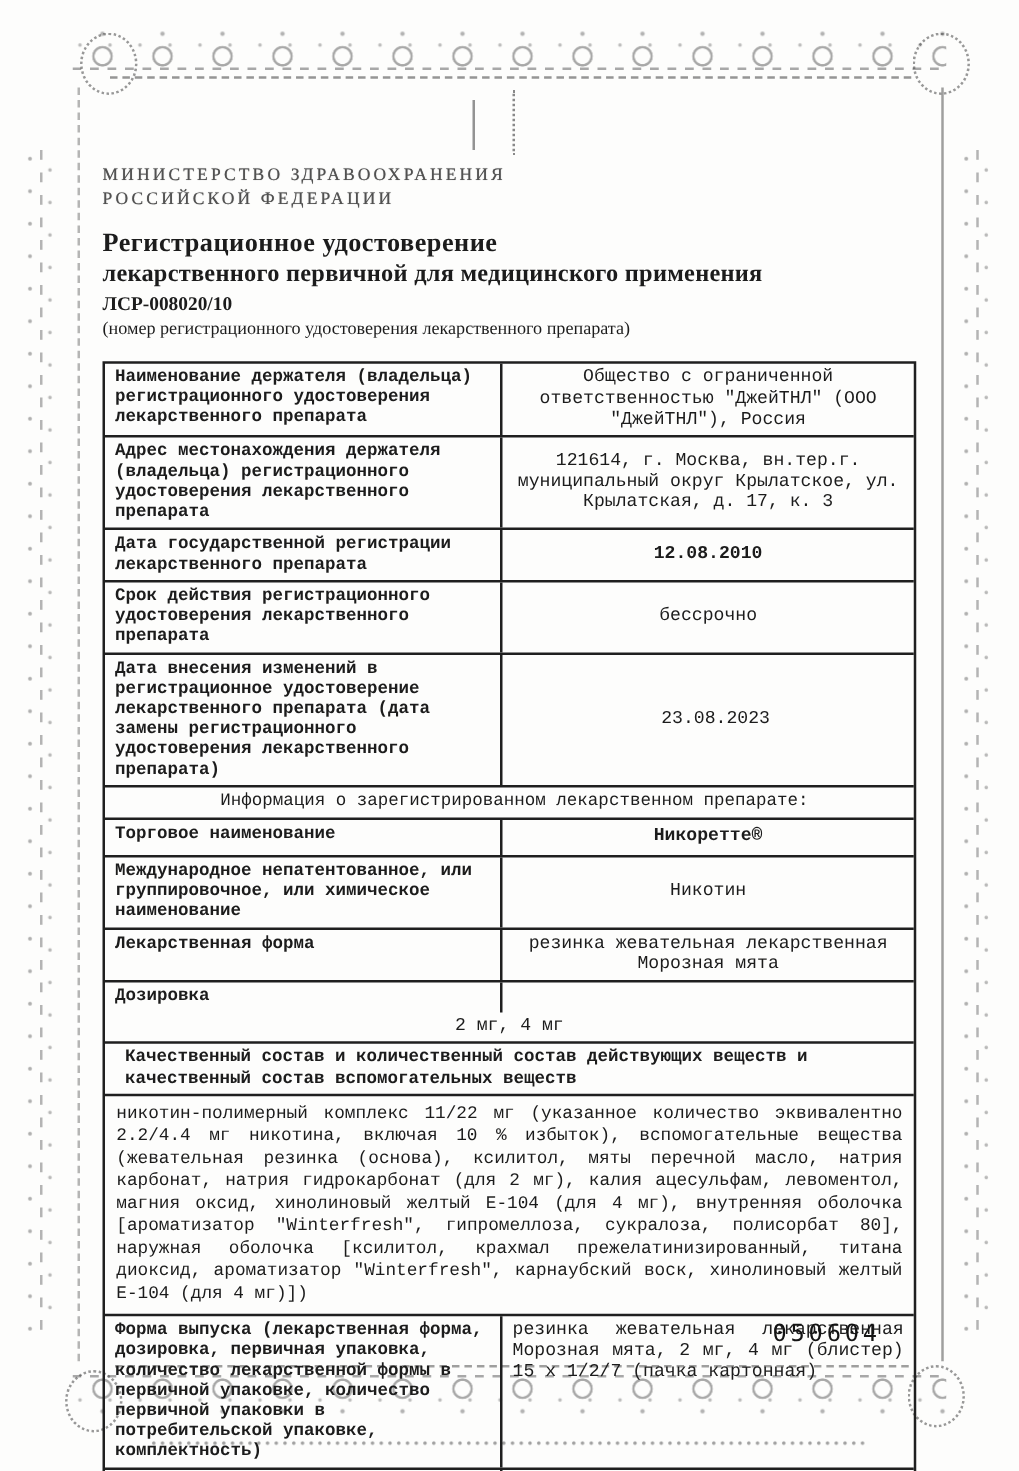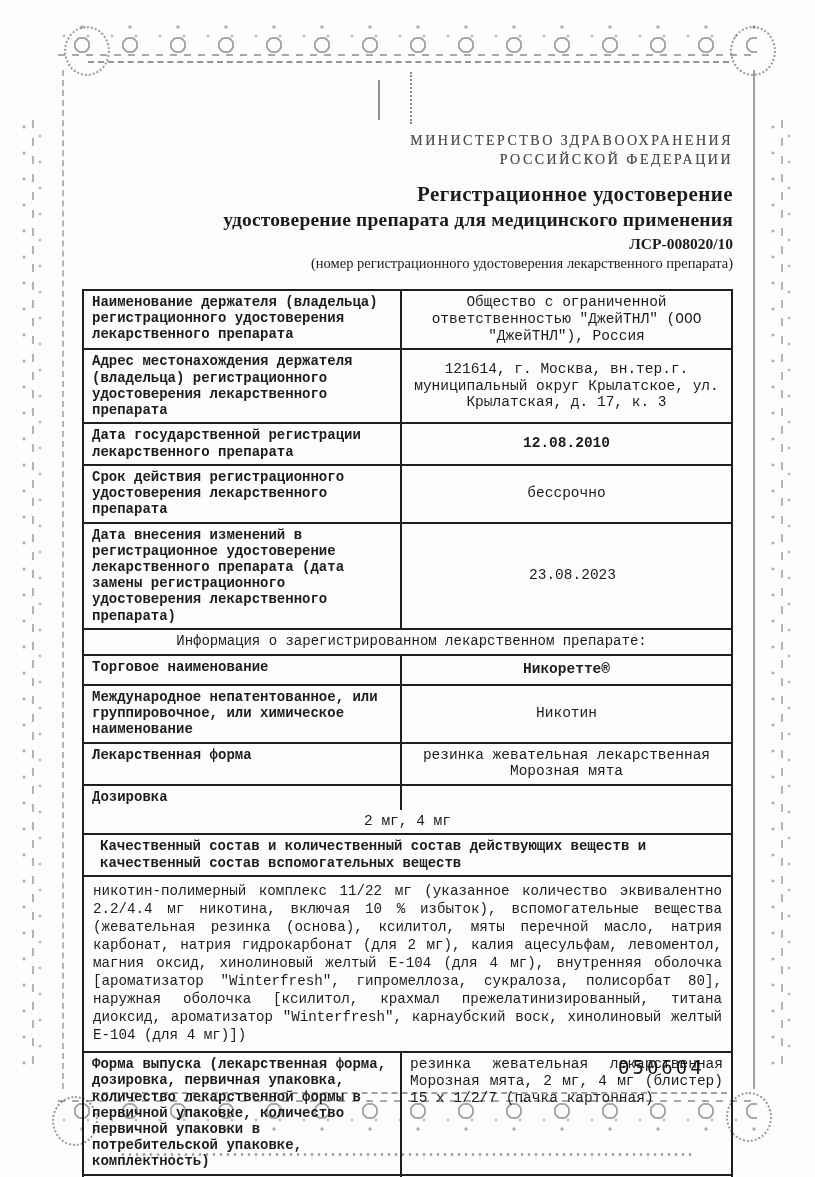--- a/index.html
+++ b/index.html
@@ -48,21 +48,21 @@
     border-radius:50%;
   }
   .med-tl{left:64px;top:26px;}
   .med-tr{left:730px;top:26px;}
   .med-bl{left:52px;top:1096px;}
   .med-br{left:726px;top:1092px;}
   .stamp-mark{position:absolute;background:rgba(60,60,60,.55);}
   .stamp-l{left:378px;top:80px;width:2px;height:40px;}
   .stamp-r{left:410px;top:72px;width:2px;height:52px;background:none;border-left:2px dotted rgba(60,60,60,.6);}
   
-  .header{position:absolute;top:131px;left:82px;width:651px;text-align:right;}
+  .header{position:absolute;top:131px;left:82px;width:651px;text-align:left;}
   .ministry{font-size:14px;letter-spacing:2.5px;color:#2c2c2c;opacity:.82;line-height:19px;text-shadow:0 0 .6px #555;}
   .title1{margin-top:13px;font-size:21px;font-weight:bold;letter-spacing:.4px;}
   .title2{font-size:19.5px;font-weight:bold;letter-spacing:.2px;margin-top:2px;}
   .regnum{font-size:15.5px;font-weight:bold;margin-top:4px;}
   .regcap{font-size:14.5px;margin-top:2px;}
   
   .doc-table{
     position:absolute;top:289px;left:82px;width:651px;
     border:2px solid #1f1f1f;box-sizing:border-box;font-family:Liberation Mono, monospace;
   }
@@ -109,21 +109,21 @@
   <div class="medallion med-tr"></div>
   <div class="medallion med-bl"></div>
   <div class="medallion med-br"></div>
   <div class="stamp-mark stamp-l"></div>
   <div class="stamp-mark stamp-r"></div>
 
   <div class="header">
     <div class="ministry">МИНИСТЕРСТВО ЗДРАВООХРАНЕНИЯ</div>
     <div class="ministry">РОССИЙСКОЙ ФЕДЕРАЦИИ</div>
     <div class="title1">Регистрационное удостоверение</div>
-    <div class="title2">удостоверение препарата для медицинского применения</div>
+    <div class="title2">лекарственного первичной для медицинского применения</div>
     <div class="regnum">ЛСР-008020/10</div>
     <div class="regcap">(номер регистрационного удостоверения лекарственного препарата)</div>
   </div>
 
   <div class="doc-table">
 
     <div class="row mh57">
       <div class="cell cell-label">Наименование держателя (владельца) регистрационного удостоверения лекарственного препарата</div>
       <div class="cell cell-value">Общество с ограниченной ответственностью "ДжейТНЛ" (ООО "ДжейТНЛ"), Россия</div>
     </div>

